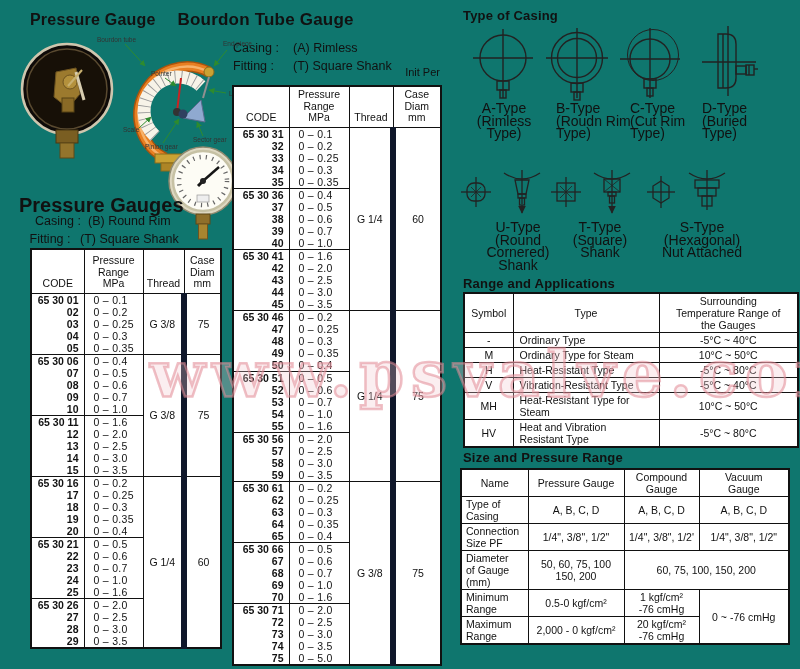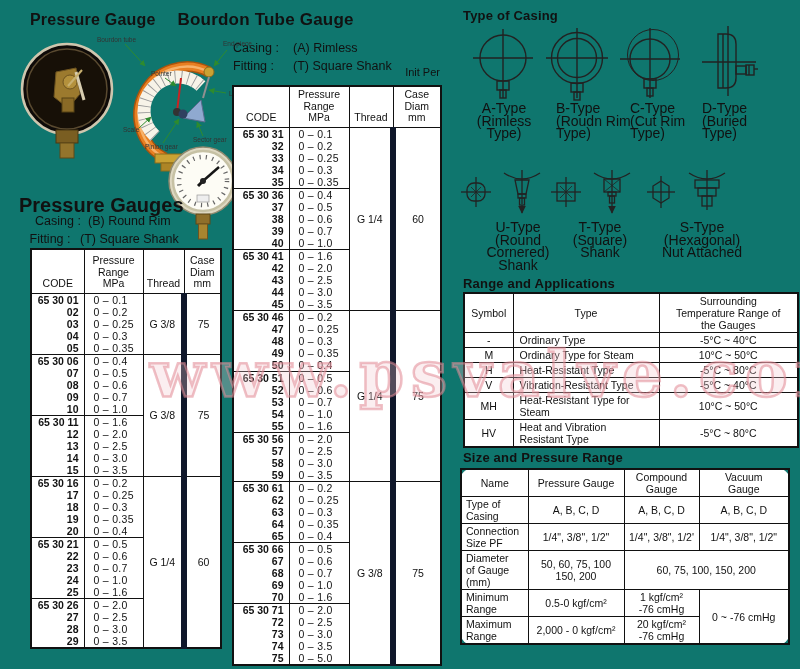--- a/index.html
+++ b/index.html
@@ -648,21 +648,21 @@
     <tr>
           <td>HV</td>
           <td class="typ">Heat and Vibration
 Resistant Type</td>
           <td>-5°C ~ 80°C</td>
         </tr>
   </tbody>
     </table>
 
   <div class="abs sec-heading" style="left:463px;top:450px;">Size and Pressure Range</div>
-  <table class="stable abs" style="left:460px;top:468px;width:328px;border-radius:13px;">
+  <table class="stable abs" style="left:460px;top:468px;width:328px;">
     <colgroup>
         <col style="width:67px">
         <col style="width:96px">
         <col style="width:75px">
         <col style="width:90px">
       </colgroup>
     <tbody>
         <tr>
       <th>Name</th>
       <th>Pressure Gauge</th>

